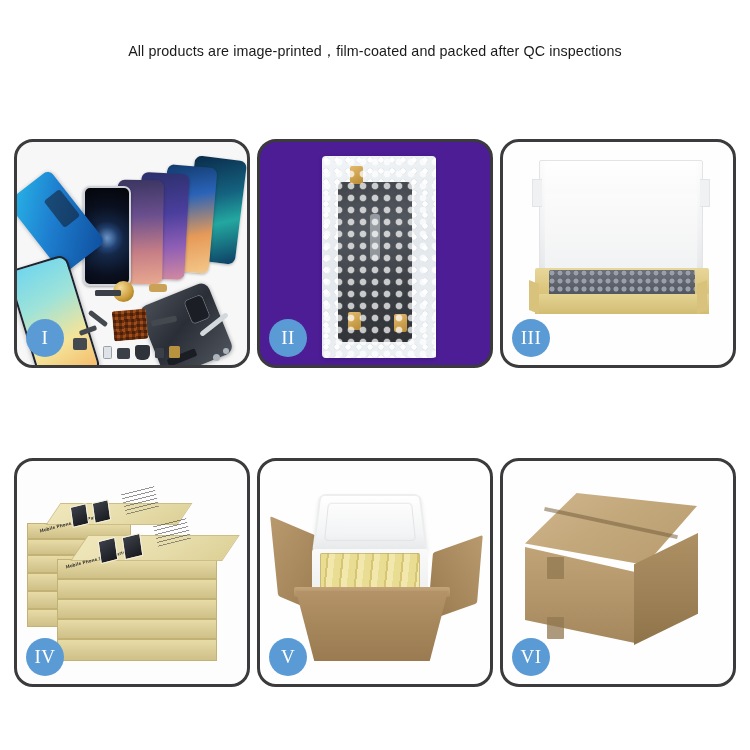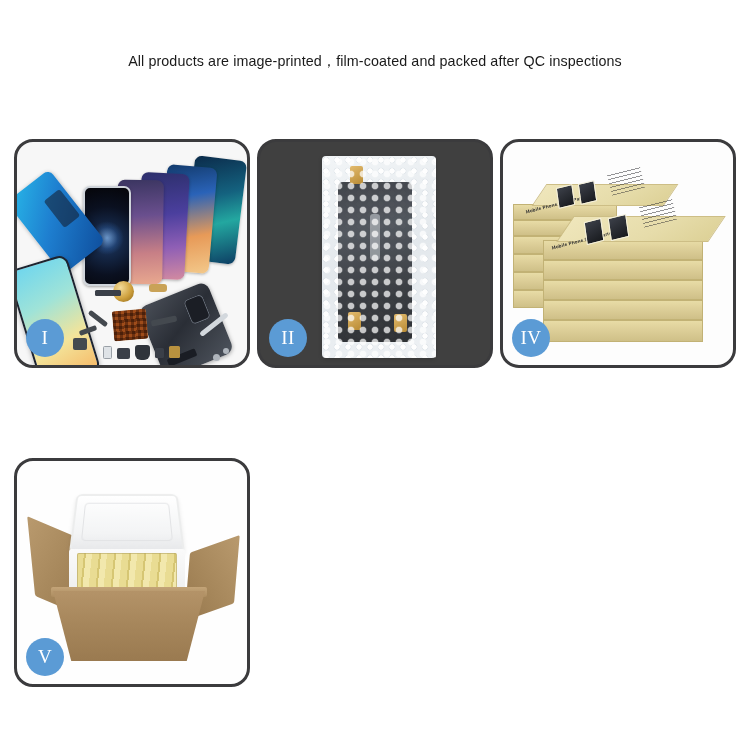--- a/index.html
+++ b/index.html
@@ -15,21 +15,20 @@
   .header { padding-top: 42px; text-align: center; }
   .title {
     font-size: 35px;
     font-weight: 700;
     letter-spacing: 1.6px;
     color: #111;
     line-height: 1.05;
     white-space: nowrap;
   }
   .subtitle {
-    margin-top: 10px;
     font-size: 14.3px;
     color: #1a1a1a;
     letter-spacing: .1px;
     white-space: nowrap;
   }
 
   
   .grid {
     position: absolute;
     left: 14px; top: 139px;
@@ -145,21 +144,21 @@
   .coin {
     position: absolute; left: 96px; top: 139px;
     width: 21px; height: 21px; border-radius: 50%;
     background: radial-gradient(circle at 35% 32%, #f3dc9a 0%, #cfa13e 55%, #8c6415 100%);
   }
   .flex-cable {
     position: absolute; background: #44494f; border-radius: 2px;
   }
 
   
-  .p2 { background: #404040; }
+  .p2 { background: #4c1d95; }
   .bubble-bag {
     position: absolute; left: 62px; top: 14px;
     width: 114px; height: 202px;
     border-radius: 4px;
     background:
       radial-gradient(circle at 4px 4px, rgba(255,255,255,.95) 2.4px, rgba(190,200,210,.45) 3.1px, transparent 3.6px) 0 0/11px 11px,
       linear-gradient(160deg,#f2f5f7 0%,#e3e8ec 50%,#eef1f4 100%);
     box-shadow: 0 1px 4px rgba(0,0,0,.18);
   }
   .bb-inner {
@@ -410,20 +409,32 @@
           <div class="bb-inner"></div>
           <div class="bb-gold" style="left:28px;top:10px;"></div>
           <div class="bb-gold" style="left:26px;top:156px;"></div>
           <div class="bb-gold" style="left:72px;top:158px;"></div>
           <div class="bb-overlay"></div>
         </div>
       </div>
       <div class="badge">II</div>
     </div>
 
+    <div class="panel p3">
+      <div class="stage">
+        <div class="box3-lid"></div>
+        <div class="box3-foam"></div>
+        <div class="box3-base"></div>
+        <div class="box3-fill"></div>
+        <div class="box3-front"></div>
+        <div class="box3-lcap"></div>
+        <div class="box3-rcap"></div>
+      </div>
+      <div class="badge">III</div>
+    </div>
 
     <div class="panel p4">
       <div class="stage">
         <div class="kstack">
 
           <div class="kbox" style="left:0px;  top:46px; width:104px; height:16px;"></div>
           <div class="kbox" style="left:0px;  top:62px; width:104px; height:16px;"></div>
           <div class="kbox" style="left:0px;  top:78px; width:104px; height:18px;"></div>
           <div class="kbox" style="left:0px;  top:96px; width:104px; height:18px;"></div>
           <div class="kbox" style="left:0px;  top:114px;width:104px; height:18px;"></div>
@@ -459,15 +470,26 @@
         <div class="v-flapR"></div>
         <div class="v-foamlid"></div>
         <div class="v-foambody"></div>
         <div class="v-yellow"></div>
         <div class="v-carton-lip"></div>
         <div class="v-carton"></div>
       </div>
       <div class="badge">V</div>
     </div>
 
+    <div class="panel p6">
+      <div class="stage">
+        <div class="c-top"></div>
+        <div class="c-seam"></div>
+        <div class="c-left"></div>
+        <div class="c-right"></div>
+        <div class="c-tape" style="left:44px; top:96px;"></div>
+        <div class="c-tape" style="left:44px; top:156px;"></div>
+      </div>
+      <div class="badge">VI</div>
+    </div>
 
   </div>
 </div>
 
 </body></html>

